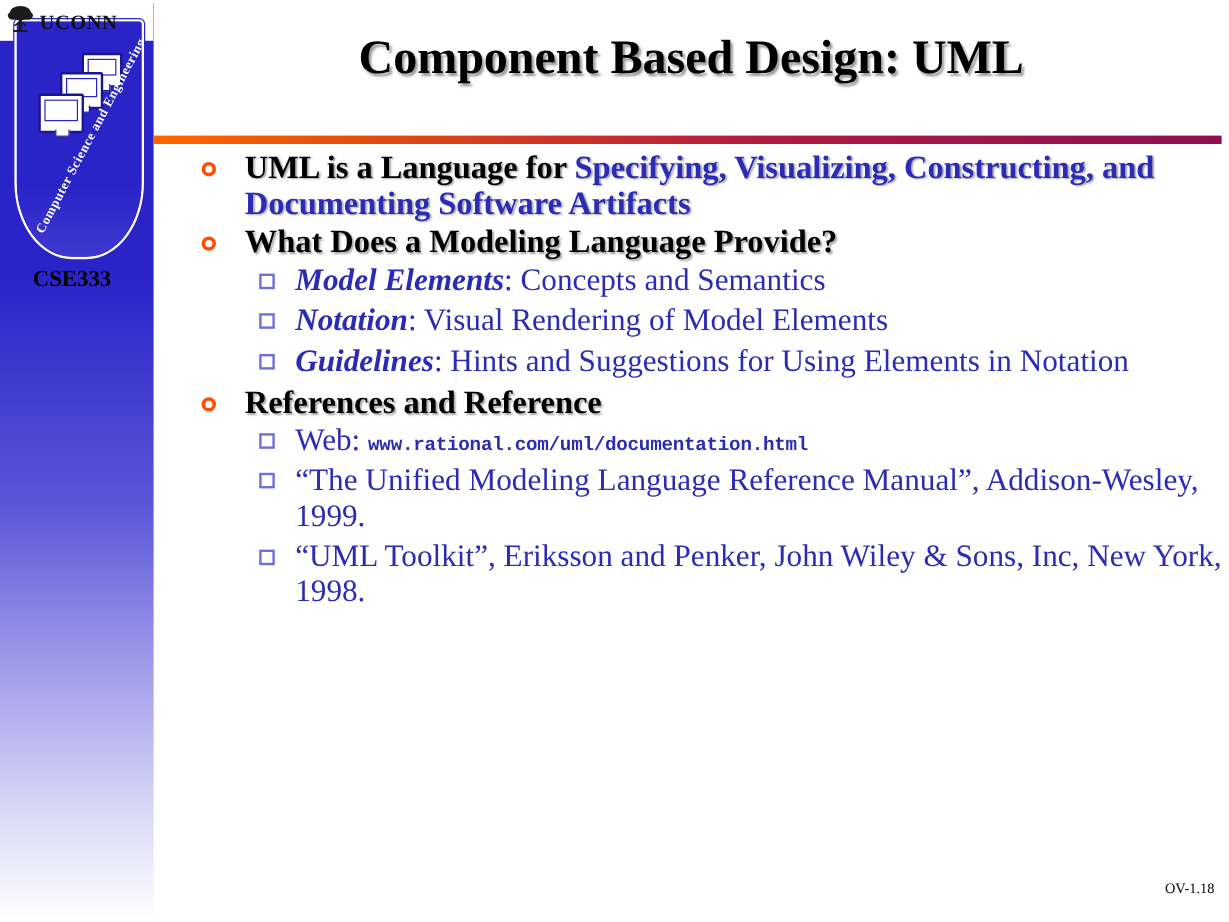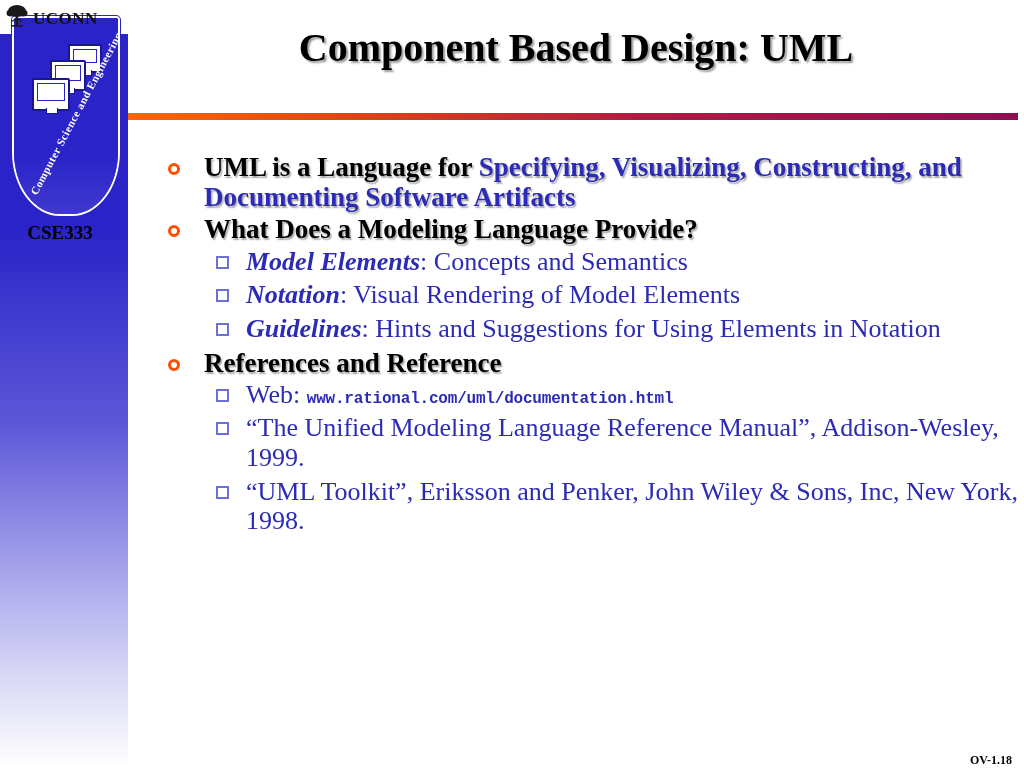--- a/index.html
+++ b/index.html
@@ -162,21 +162,21 @@
     left: 0;
     top: 113px;
     width: 890px;
     height: 7px;
     background: linear-gradient(to right, #ff6600 0%, #e04a10 22%, #b01a44 58%, #8e0f52 100%);
   }
 
   .content {
     position: absolute;
     left: 14px;
-    top: 152px;
+    top: 124px;
     width: 880px;
   }
 
   ul.lvl1 {
     list-style: none;
     margin: 0;
     padding: 0;
   }
   li.l1 {
     position: relative;
@@ -230,24 +230,24 @@
     font-size: 16px;
     font-weight: bold;
     letter-spacing: -0.2px;
   }
   .gap-top { margin-top: 10px; }
   .gap-top-sm { margin-top: 6px; }
 
   .page-num {
     position: absolute;
     right: 12px;
-    bottom: 0;
+    bottom: 20px;
     font-family: "Liberation Serif", serif;
     font-size: 12px;
-    font-weight: bold;
+    font-weight: normal;
     color: #000000;
   }
 </style>
 </head>
 <body>
 
 <div class="sidebar">
   <div class="sidebar-top-white"></div>
 
   <div class="uconn-brand">

